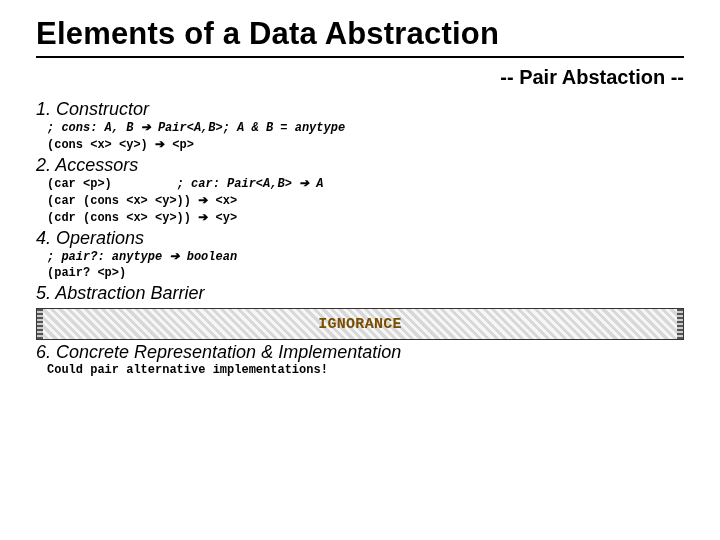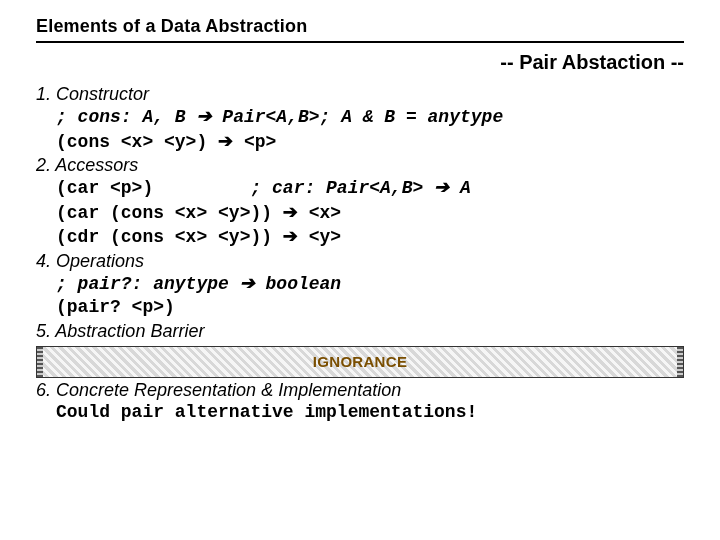--- a/index.html
+++ b/index.html
@@ -9,21 +9,21 @@
     height: 540px;
     font-family: Arial, Helvetica, sans-serif;
     background: #fff;
     color: #000;
     box-sizing: border-box;
   }
   .slide {
     padding: 16px 36px 0 36px;
   }
   .title {
-    font-size: 18px;
+    font-size: 31px;
     font-weight: bold;
     border-bottom: 2px solid #000;
     padding-bottom: 4px;
     margin-bottom: 8px;
     letter-spacing: 0.2px;
   }
   .subtitle {
     text-align: right;
     font-size: 20px;
     font-weight: bold;
@@ -32,36 +32,37 @@
   .section-head {
     font-size: 18px;
     font-weight: normal;
     margin-top: 2px;
     margin-bottom: 0;
     font-style: italic;
   }
   .code-block {
     font-family: "Courier New", Courier, monospace;
     font-weight: bold;
-    font-size: 18px;
+    font-size: 12px;
     line-height: 1.25;
     white-space: pre;
-    margin-left: 20px;
+    margin-left: 11px;
     margin-top: 0;
     margin-bottom: 1px;
   }
   .italic {
     font-style: italic;
   }
   .arrow {
     font-family: Arial, Helvetica, sans-serif;
     font-weight: bold;
   }
   .barrier-wrap {
     margin: 4px 0 2px 0;
+    font-family: Liberation Mono, monospace;
   }
   .barrier {
     display: flex;
     height: 30px;
     border: 1px solid #333;
     position: relative;
     background: repeating-linear-gradient(45deg, #d8d8d8 0 3px, #f6f6f6 3px 6px);
     align-items: center;
   }
   .barrier .grip-left, .barrier .grip-right {

